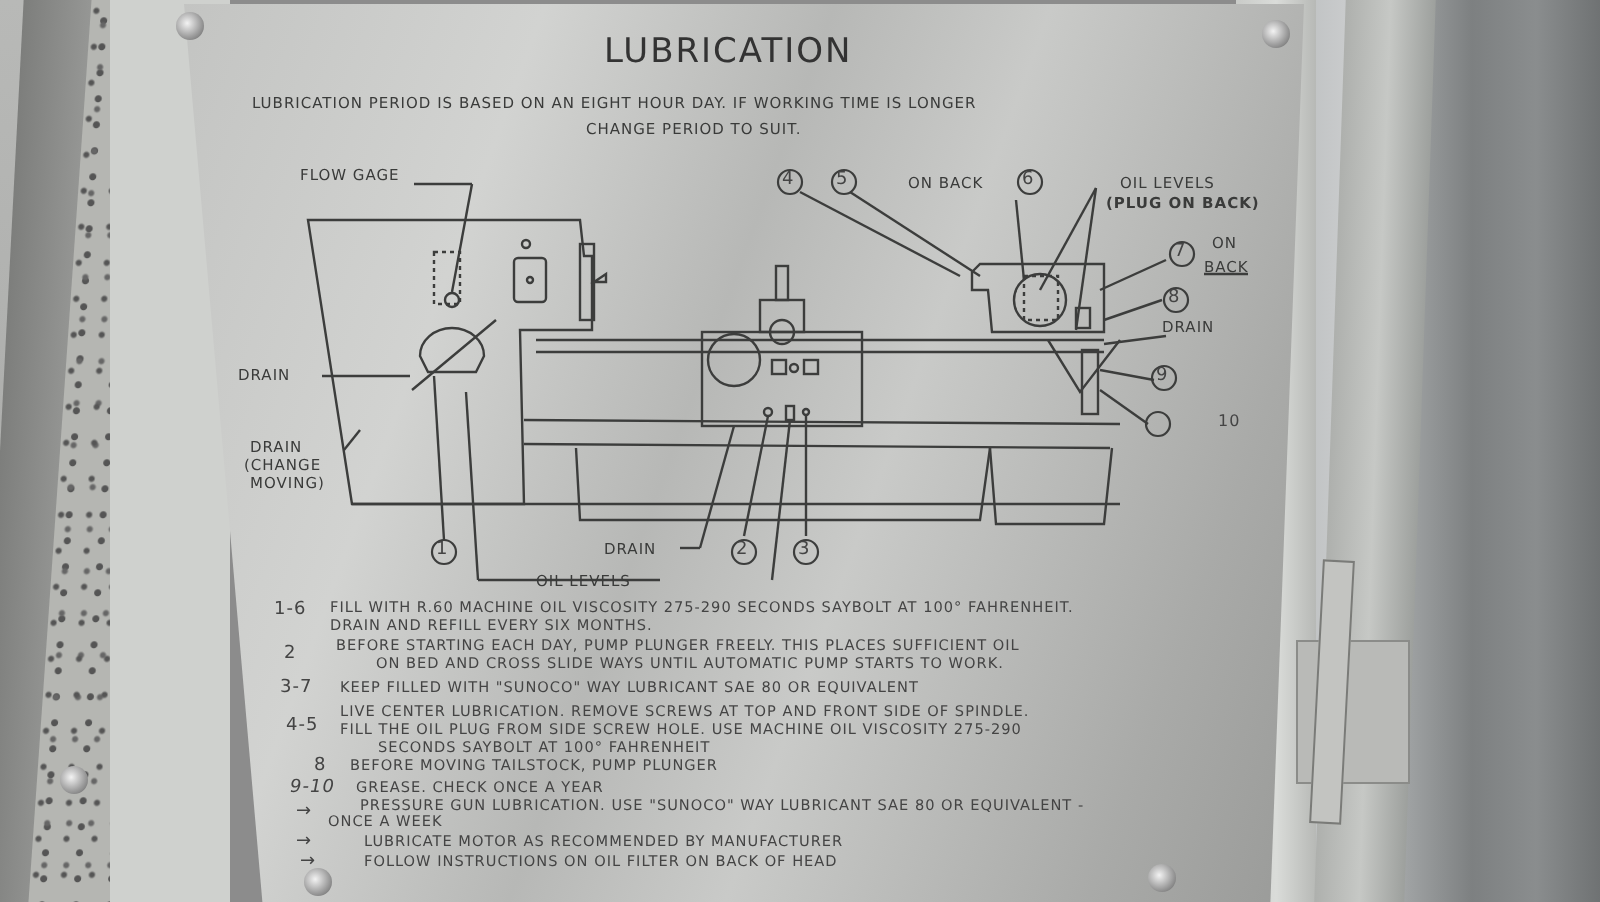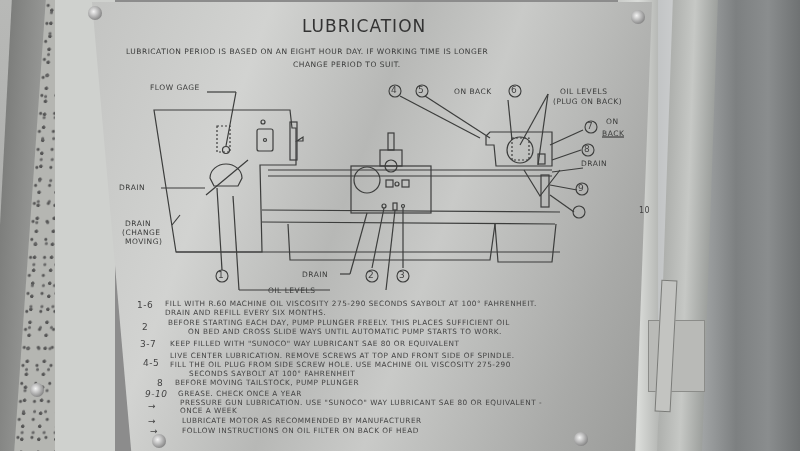--- a/index.html
+++ b/index.html
@@ -133,32 +133,32 @@
 
 <span class="txt num" style="left:218px;top:270px;">1</span>
 <span class="txt num" style="left:368px;top:270px;">2</span>
 <span class="txt num" style="left:399px;top:270px;">3</span>
 <span class="txt num" style="left:391px;top:85px;">4</span>
 <span class="txt num" style="left:418px;top:85px;">5</span>
 <span class="txt num" style="left:511px;top:85px;">6</span>
 <span class="txt num" style="left:587px;top:121px;">7</span>
 <span class="txt num" style="left:584px;top:144px;">8</span>
 <span class="txt num" style="left:578px;top:183px;">9</span>
-<span class="txt num" style="left:603px;top:206px;font-size:8px;padding-left:36px;">10</span>
+<span class="txt num" style="left:573px;top:206px;font-size:8px;padding-left:36px;">10</span>
 
 <span class="txt tiny" style="left:150px;top:83px;">FLOW GAGE</span>
 <span class="txt tiny" style="left:119px;top:183px;">DRAIN</span>
 <span class="txt tiny" style="left:125px;top:219px;">DRAIN</span>
 <span class="txt tiny" style="left:122px;top:228px;">(CHANGE</span>
 <span class="txt tiny" style="left:125px;top:237px;">MOVING)</span>
 <span class="txt tiny" style="left:302px;top:270px;">DRAIN</span>
 <span class="txt tiny" style="left:268px;top:286px;">OIL LEVELS</span>
 <span class="txt tiny" style="left:454px;top:87px;">ON BACK</span>
 <span class="txt tiny" style="left:560px;top:87px;">OIL LEVELS</span>
-<span class="txt tiny" style="left:553px;top:97px;">(PLUG ON BACK)</span>
+<span class="txt tiny" style="left:553px;top:97px;font-weight:bold;">(PLUG ON BACK)</span>
 <span class="txt tiny" style="left:606px;top:117px;">ON</span>
 <span class="txt tiny" style="left:602px;top:129px;">BACK</span>
 <span class="txt tiny" style="left:581px;top:159px;">DRAIN</span>
 
 <div>
   <span class="txt num" style="left:137px;top:300px;">1-6</span>
   <span class="txt note" style="left:165px;top:299px;">FILL WITH R.60 MACHINE OIL VISCOSITY 275-290 SECONDS SAYBOLT AT 100° FAHRENHEIT.</span>
   <span class="txt note" style="left:165px;top:308px;">DRAIN AND REFILL EVERY SIX MONTHS.</span>
 
   <span class="txt num" style="left:142px;top:322px;">2</span>
@@ -174,20 +174,20 @@
   <span class="txt note" style="left:175px;top:369px;margin-left:14px;">SECONDS SAYBOLT AT 100° FAHRENHEIT</span>
 
   <span class="txt num" style="left:157px;top:378px;">8</span>
   <span class="txt note" style="left:175px;top:378px;">BEFORE MOVING TAILSTOCK, PUMP PLUNGER</span>
 
   <span class="txt num" style="left:145px;top:389px;font-style:italic;">9-10</span>
   <span class="txt note" style="left:178px;top:389px;">GREASE. CHECK ONCE A YEAR</span>
 
   <span class="txt num" style="left:148px;top:401px;">→</span>
   <span class="txt note" style="left:180px;top:398px;">PRESSURE GUN LUBRICATION. USE "SUNOCO" WAY LUBRICANT SAE 80 OR EQUIVALENT -</span>
-  <span class="txt note" style="left:180px;top:406px;">ONCE A WEEK</span>
+  <span class="txt note" style="left:164px;top:406px;">ONCE A WEEK</span>
 
   <span class="txt num" style="left:148px;top:416px;">→</span>
   <span class="txt note" style="left:182px;top:416px;">LUBRICATE MOTOR AS RECOMMENDED BY MANUFACTURER</span>
 
   <span class="txt num" style="left:150px;top:426px;">→</span>
   <span class="txt note" style="left:182px;top:426px;">FOLLOW INSTRUCTIONS ON OIL FILTER ON BACK OF HEAD</span>
 </div>
 
 </body></html>

